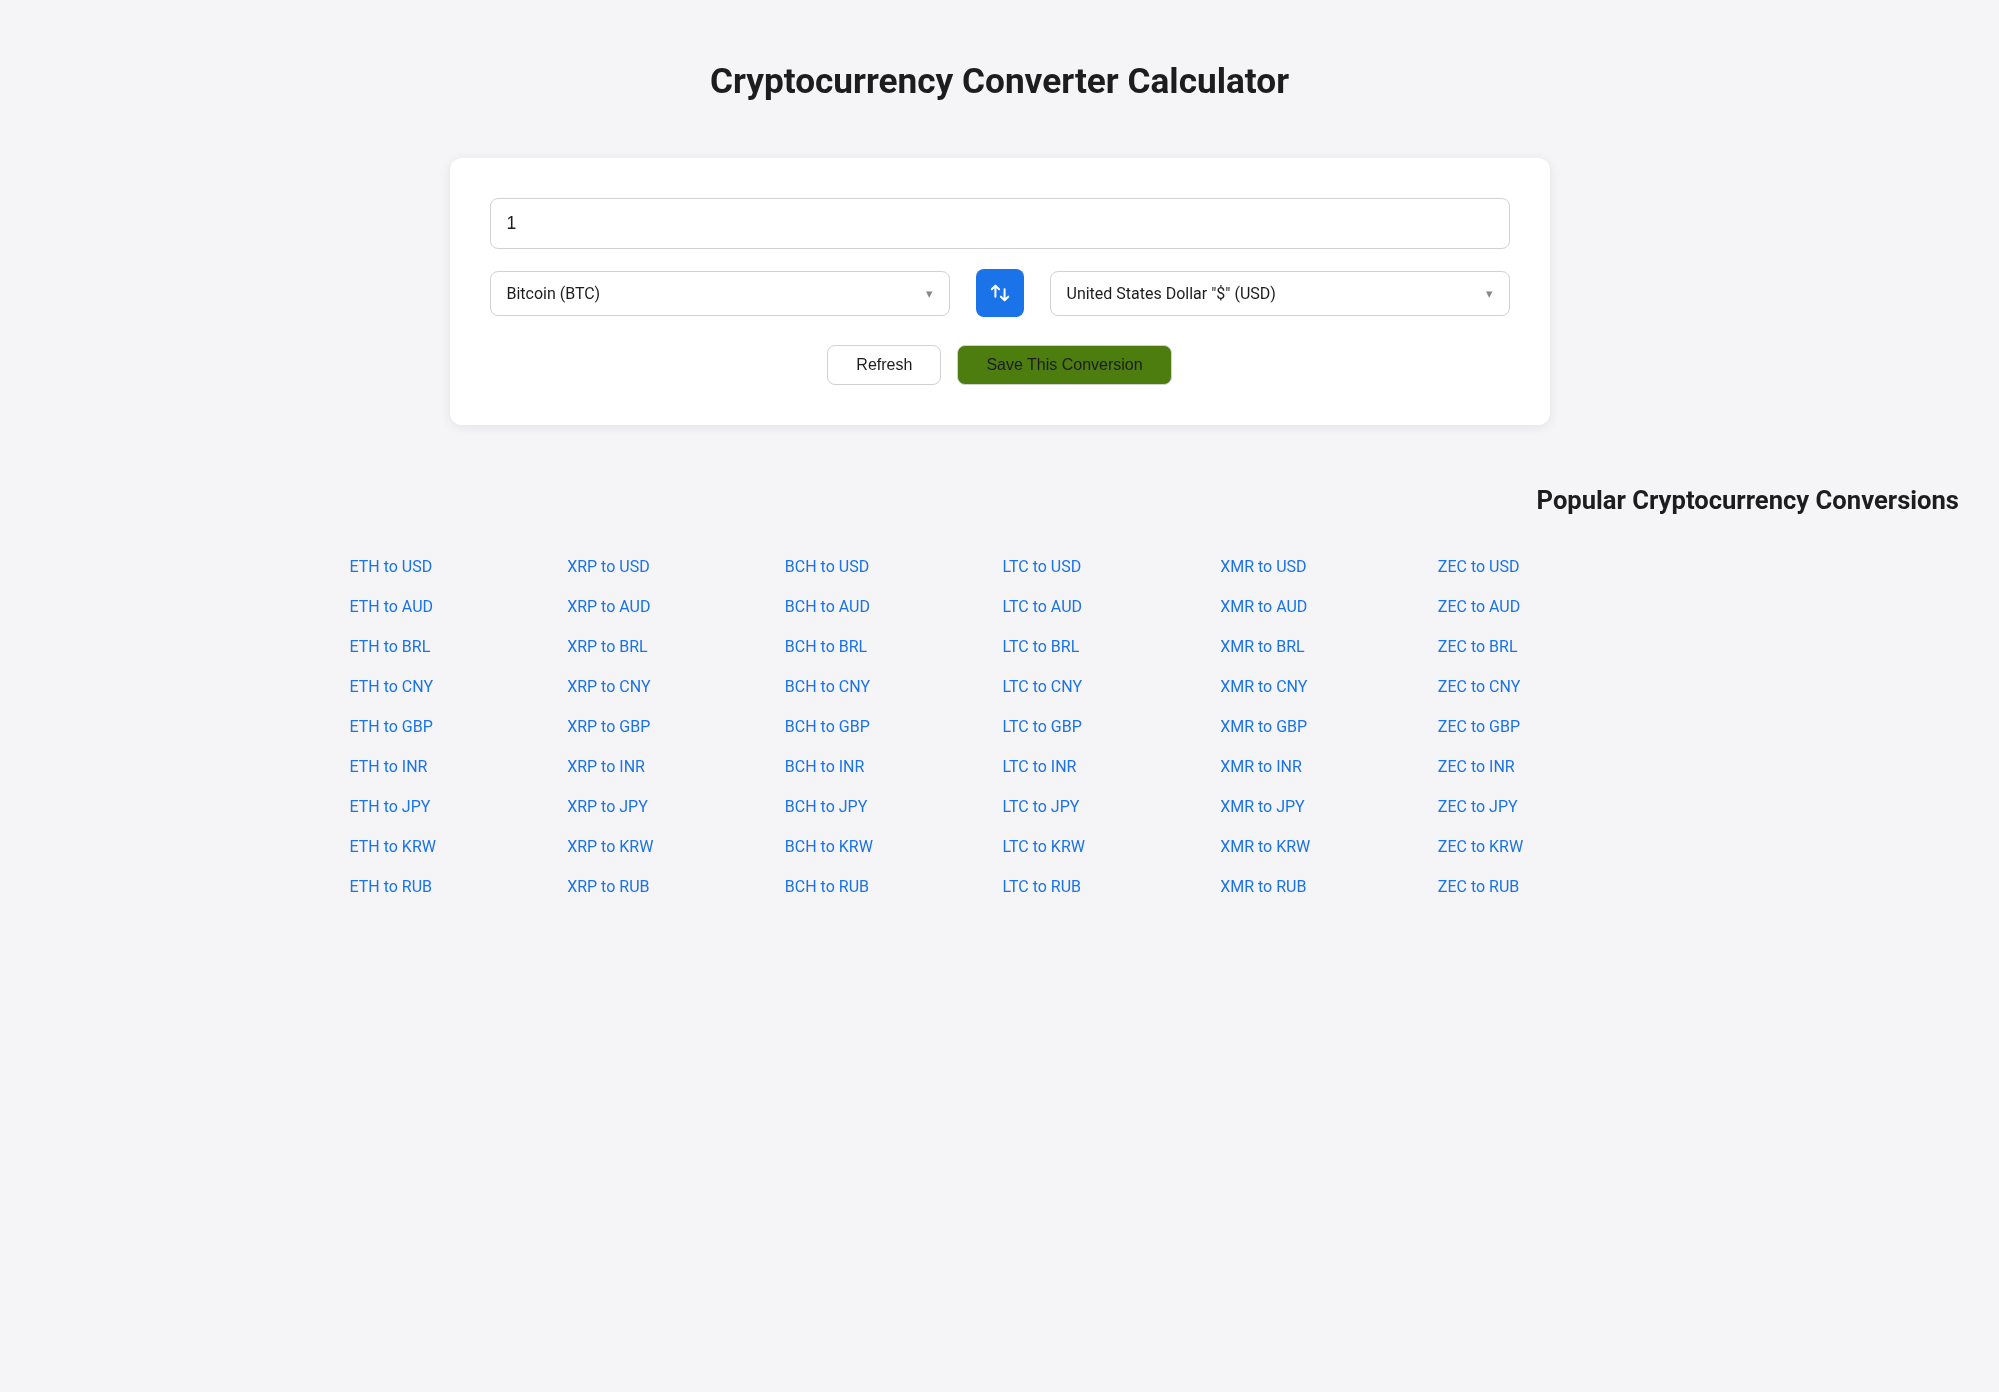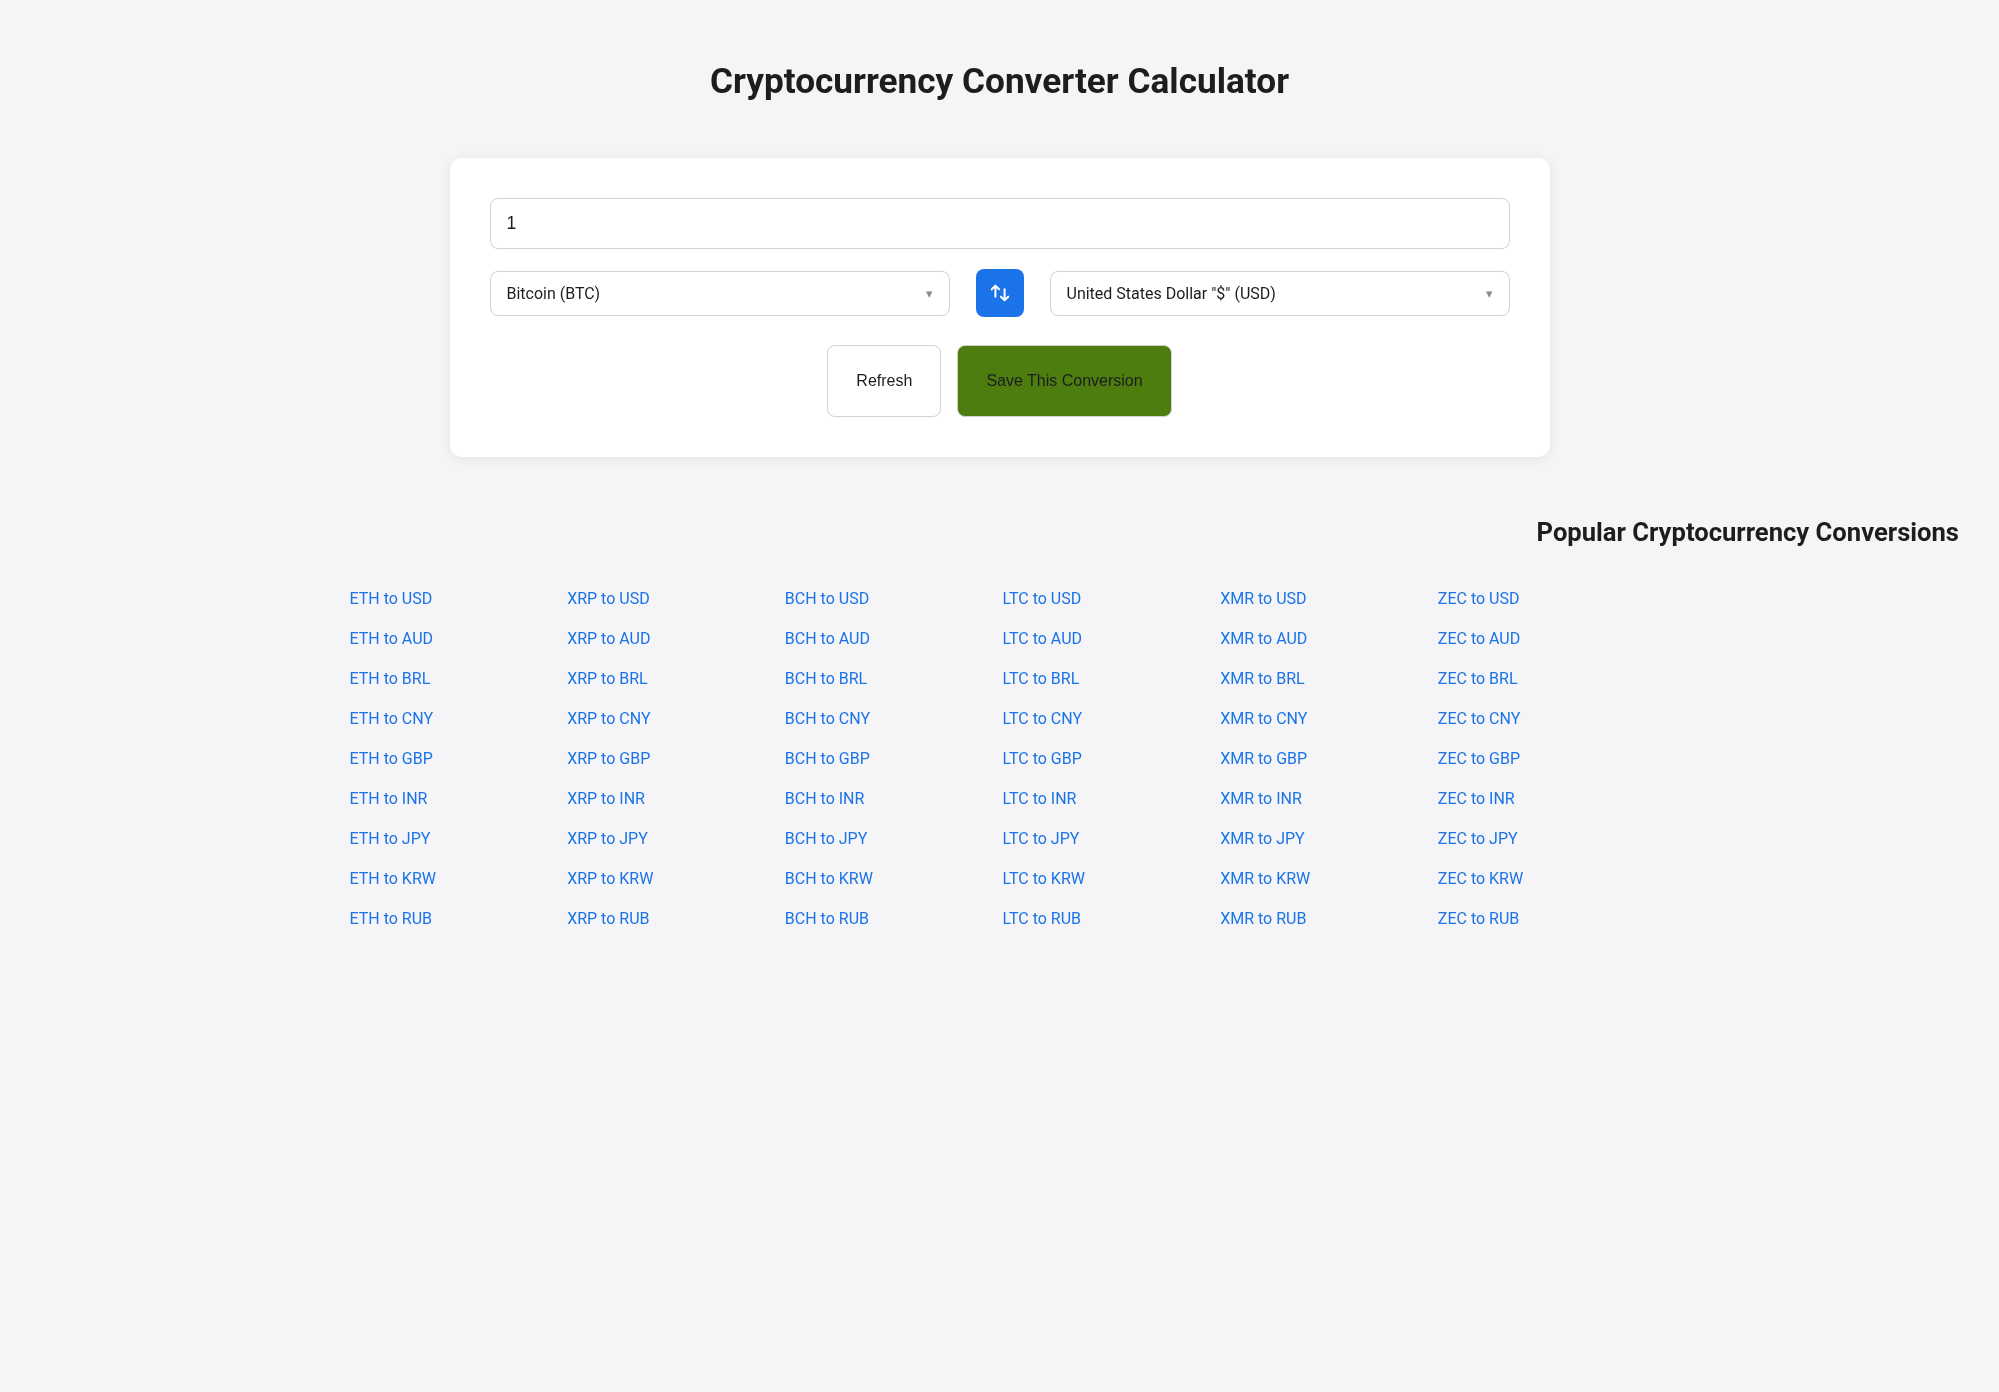--- a/index.html
+++ b/index.html
@@ -103,21 +103,21 @@
       font-weight: 700;
     }
 
     .action-buttons {
       display: flex;
       justify-content: center;
       gap: 16px;
     }
 
     .btn-refresh {
-      padding: 26px 28px;
+      padding: 10px 28px;
       border: 1px solid #d1d1d6;
       border-radius: 8px;
       background: #fff;
       font-size: 1rem;
       cursor: pointer;
       color: #1d1d1f;
     }
 
     .btn-save {
       padding: 10px 28px;

